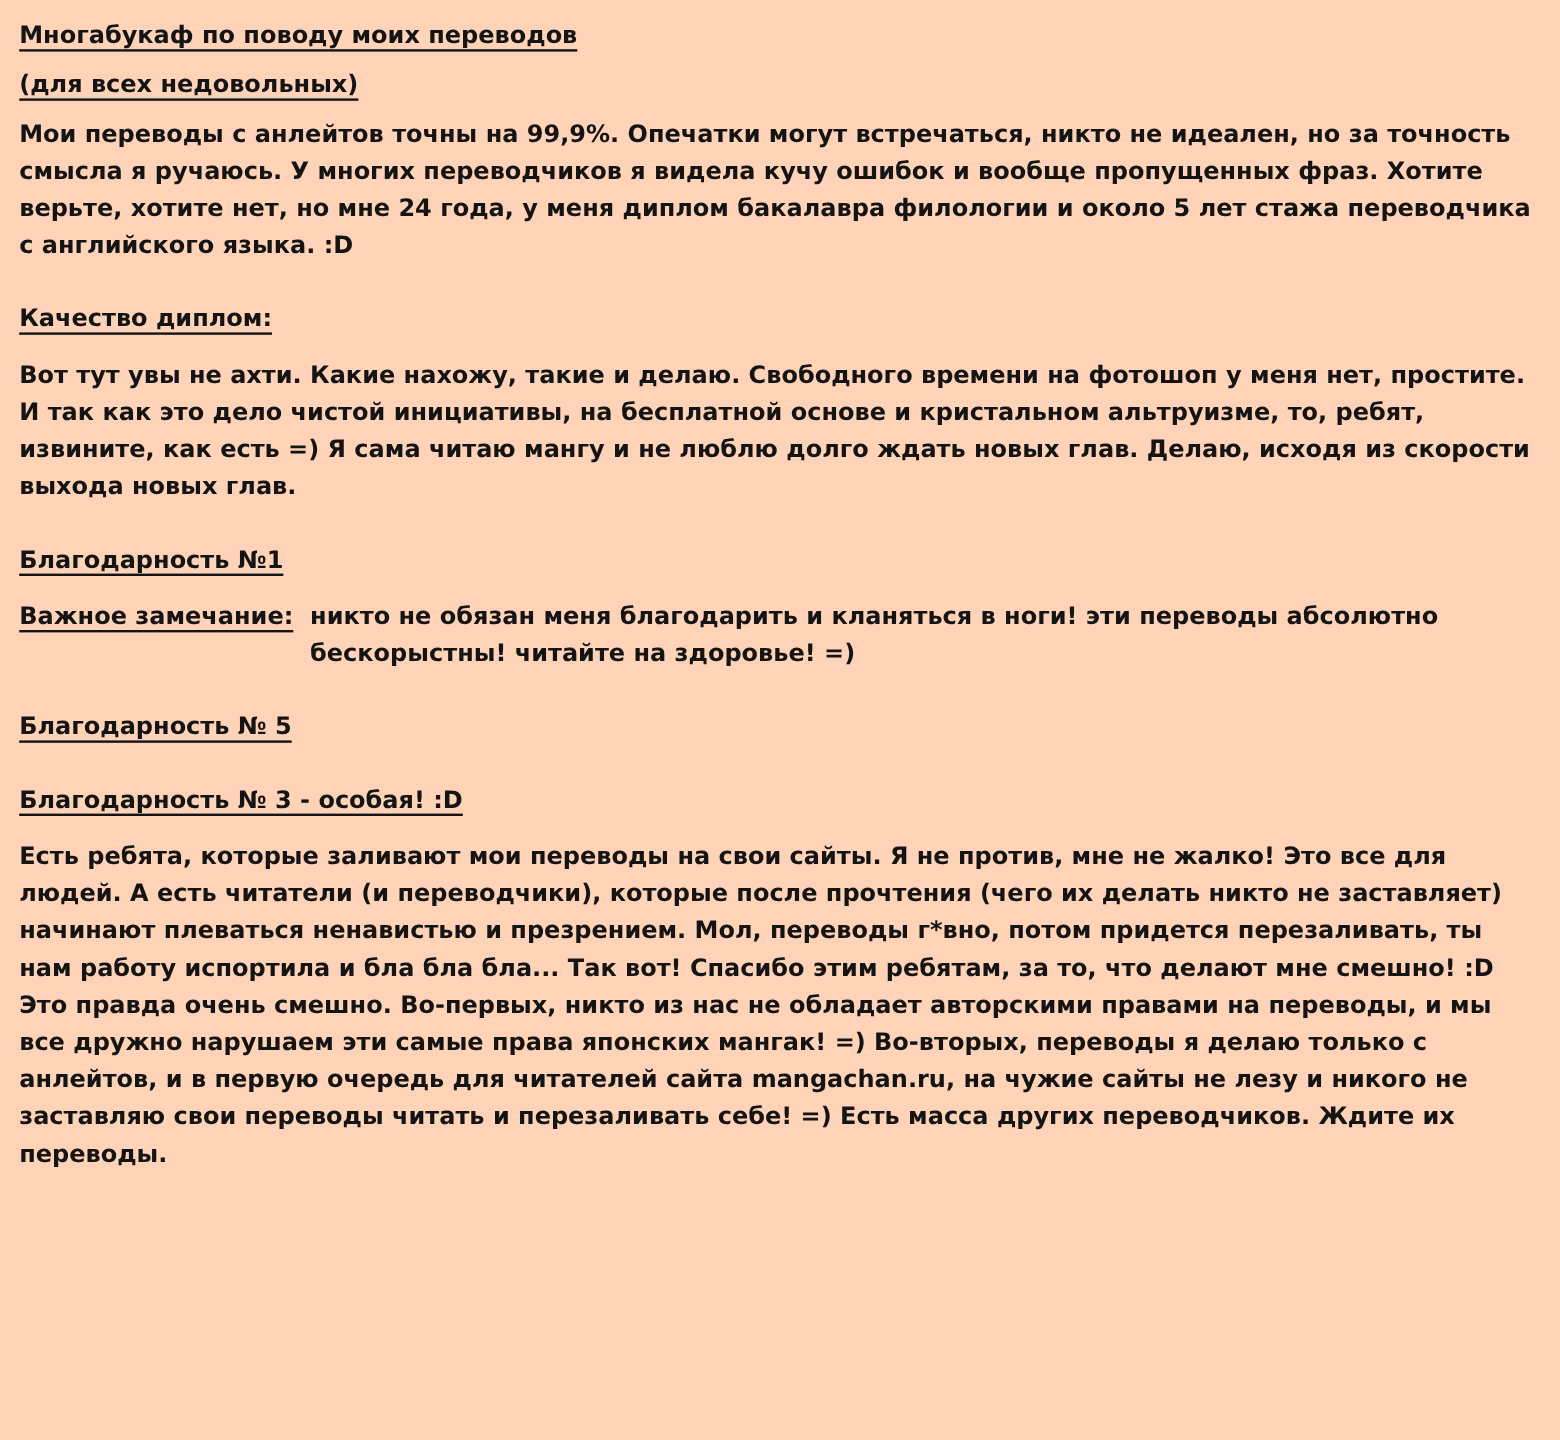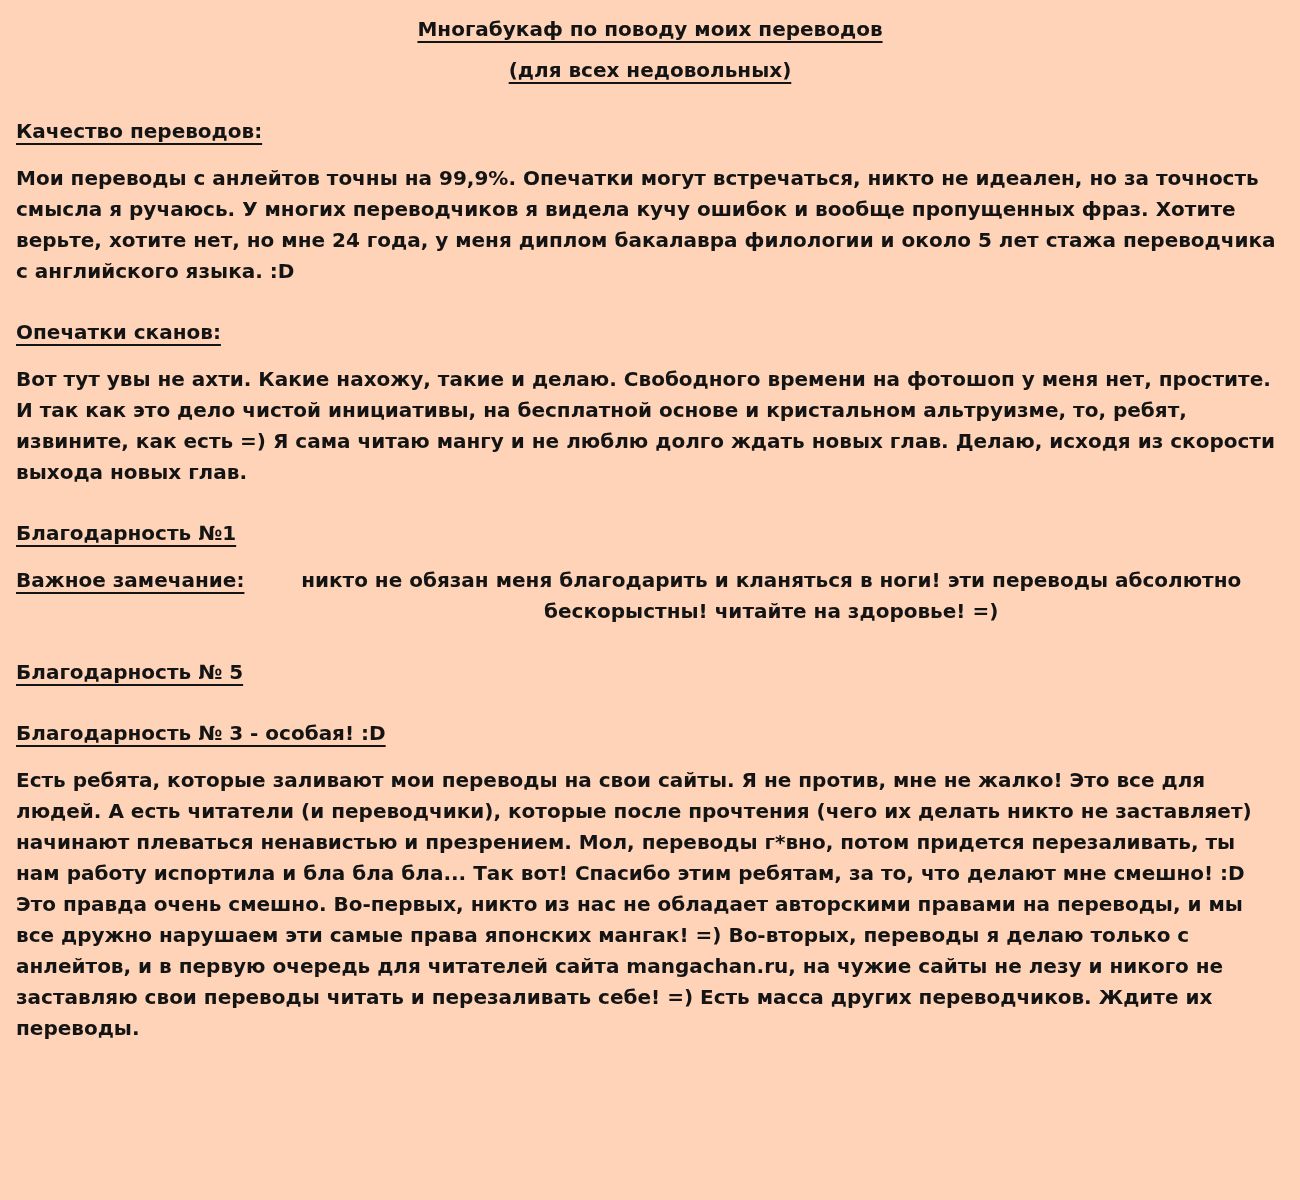--- a/index.html
+++ b/index.html
@@ -23,21 +23,21 @@
     min-height: 1200px;
     padding: 12px 16px 20px 16px;
     overflow: hidden;
   }
   .u {
     text-decoration: underline;
     text-decoration-thickness: 2px;
     text-underline-offset: 5px;
   }
   .title {
-    text-align: center;
+    text-align: left;
   }
   .title-line {
     display: block;
     margin: 2px 0 10px 0;
   }
   h2.heading {
     font-size: 20px;
     font-weight: 700;
     margin: 30px 0 16px 0;
   }
@@ -49,40 +49,38 @@
     align-items: flex-start;
     margin: 1px 0 6px 0;
   }
   .note-label {
     flex: 0 0 auto;
     white-space: nowrap;
     margin-right: 14px;
   }
   .note-text {
     flex: 1 1 auto;
-    text-align: center;
   }
 </style>
 </head>
 <body>
 
 <div class="page">
 
   <header class="title">
     <span class="title-line u">Многабукаф по поводу моих переводов</span>
     <span class="title-line u">(для всех недовольных)</span>
   </header>
 
   <section>
-    <h2 class="heading u">Качество переводов:</h2>
     <p class="body-par">Мои переводы с анлейтов точны на 99,9%. Опечатки могут встречаться, никто не идеален, но за точность смысла я ручаюсь. У многих переводчиков я видела кучу ошибок и вообще пропущенных фраз. Хотите верьте, хотите нет, но мне 24 года, у меня диплом бакалавра филологии и около 5 лет стажа переводчика с английского языка. :D</p>
   </section>
 
   <section>
-    <h2 class="heading u">Опечатки сканов:</h2>
+    <h2 class="heading u">Качество диплом:</h2>
     <p class="body-par">Вот тут увы не ахти. Какие нахожу, такие и делаю. Свободного времени на фотошоп у меня нет, простите. И так как это дело чистой инициативы, на бесплатной основе и кристальном альтруизме, то, ребят, извините, как есть =) Я сама читаю мангу и не люблю долго ждать новых глав. Делаю, исходя из скорости выхода новых глав.</p>
   </section>
 
   <section>
     <h2 class="heading u">Благодарность №1</h2>
   </section>
 
   <div class="note">
     <span class="note-label u">Важное замечание:</span>
     <span class="note-text">никто не обязан меня благодарить и кланяться в ноги! эти переводы абсолютно бескорыстны! читайте на здоровье! =)</span>

